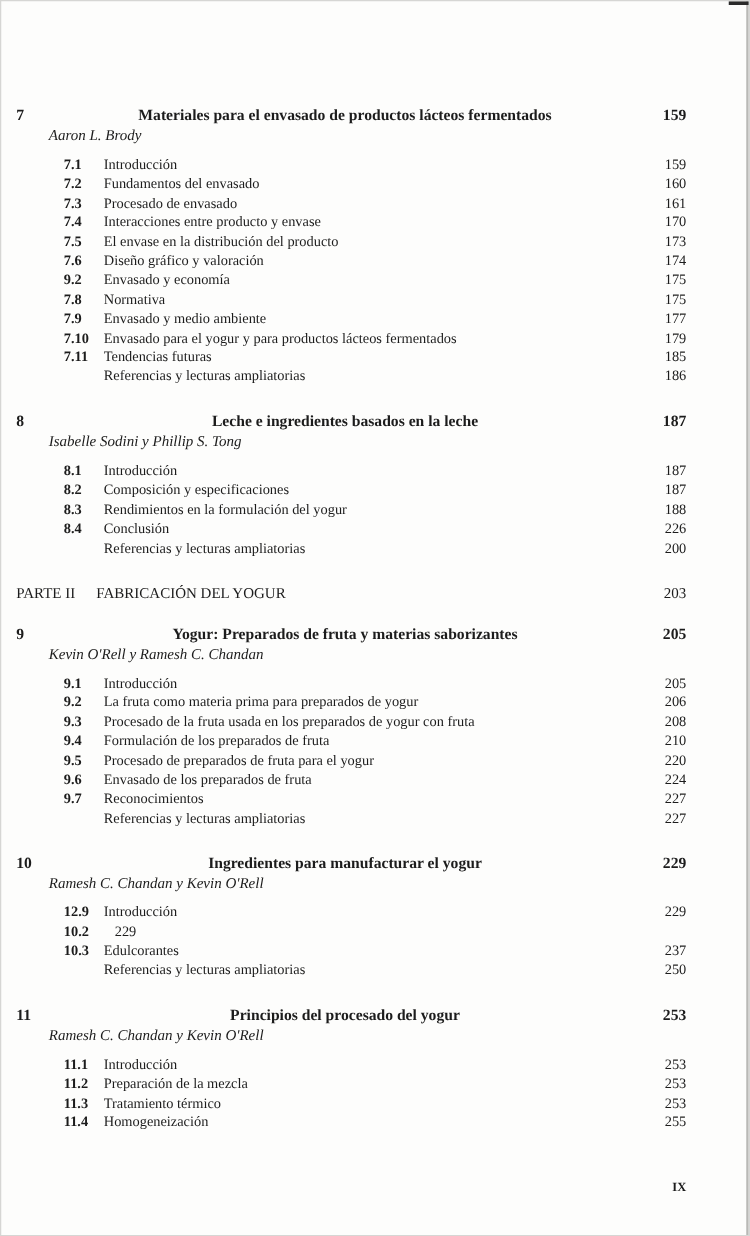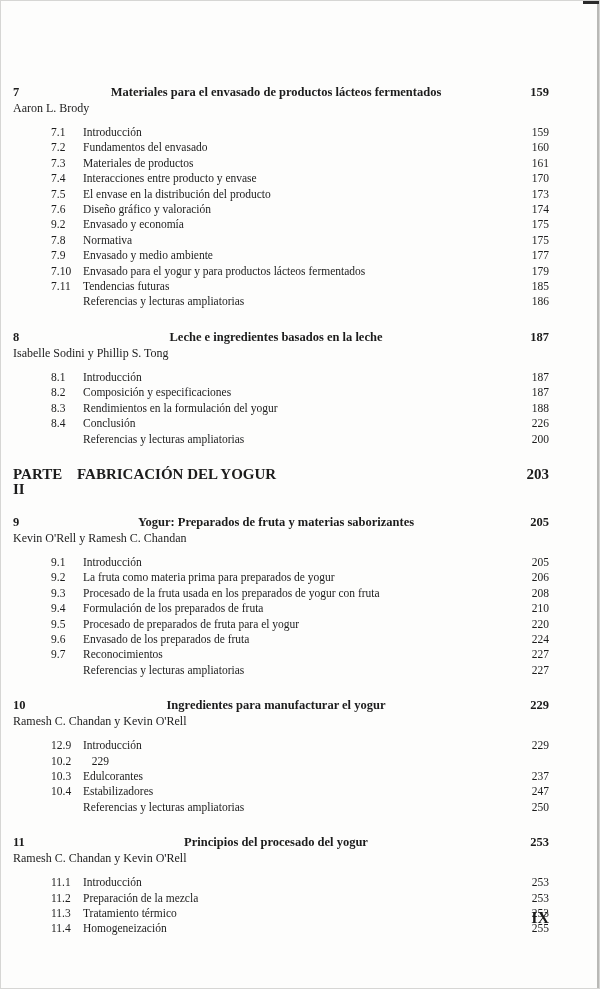--- a/index.html
+++ b/index.html
@@ -32,50 +32,52 @@
     display: flex;
     align-items: baseline;
     font-weight: bold;
     font-size: 12.5px;
     line-height: 15px;
   }
   .chapter-num { flex: 0 0 26px; }
   .chapter-title { flex: 1 1 auto; padding-right: 10px; text-align: center; }
   .page-num { flex: 0 0 auto; text-align: right; min-width: 26px; }
   .authors {
+    margin-left: 26px;
     font-size: 12px;
     line-height: 15px;
     margin-top: 1px;
+    font-style: italic;
   }
   .entries { margin: 9px 0 0 38px; }
   .entry {
     display: flex;
     align-items: baseline;
     font-size: 11.5px;
     line-height: 15.4px;
   }
-  .entry-num { flex: 0 0 32px; }
+  .entry-num { flex: 0 0 32px; font-weight: bold; }
   .entry-title { flex: 1 1 auto; padding-right: 10px; }
   .entry-page { flex: 0 0 auto; text-align: right; min-width: 26px; }
   .part-row {
     display: flex;
     align-items: baseline;
-    font-weight: bold;
-    font-size: 15px;
+    font-weight: normal;
+    font-size: 12px;
     line-height: 15px;
     margin: 4px 0 18px 0;
   }
   .part-label { flex: 0 0 64px; }
   .part-title { flex: 1 1 auto; padding-right: 10px; }
   .footer-num {
     position: absolute;
     right: 50px;
-    bottom: 61px;
+    bottom: 32px;
     font-weight: bold;
-    font-size: 16px;
+    font-size: 10px;
   }
 </style>
 </head>
 <body>
 
 <div class="page">
   <div class="scan-edge-right"></div>
   <div class="scan-mark-top-right"></div>
 
   <div class="content">
@@ -92,21 +94,21 @@
             <span class="entry-title">Introducción</span>
             <span class="entry-page">159</span>
           </div>
           <div class="entry">
             <span class="entry-num">7.2</span>
             <span class="entry-title">Fundamentos del envasado</span>
             <span class="entry-page">160</span>
           </div>
           <div class="entry">
             <span class="entry-num">7.3</span>
-            <span class="entry-title">Materiales de productos</span>
+            <span class="entry-title">Procesado de envasado</span>
             <span class="entry-page">161</span>
           </div>
           <div class="entry">
             <span class="entry-num">7.4</span>
             <span class="entry-title">Interacciones entre producto y envase</span>
             <span class="entry-page">170</span>
           </div>
           <div class="entry">
             <span class="entry-num">7.5</span>
             <span class="entry-title">El envase en la distribución del producto</span>
@@ -253,25 +255,20 @@
             <span class="entry-page">229</span>
           </div>
           <div class="entry">
             <span class="entry-num">10.2</span>
             <span class="entry-page">229</span>
           </div>
           <div class="entry">
             <span class="entry-num">10.3</span>
             <span class="entry-title">Edulcorantes</span>
             <span class="entry-page">237</span>
-          </div>
-          <div class="entry">
-            <span class="entry-num">10.4</span>
-            <span class="entry-title">Estabilizadores</span>
-            <span class="entry-page">247</span>
           </div>
           <div class="entry">
             <span class="entry-num"></span>
             <span class="entry-title">Referencias y lecturas ampliatorias</span>
             <span class="entry-page">250</span>
           </div>
         </div>
       </section>
       <section class="chapter">
         <div class="chapter-head">

